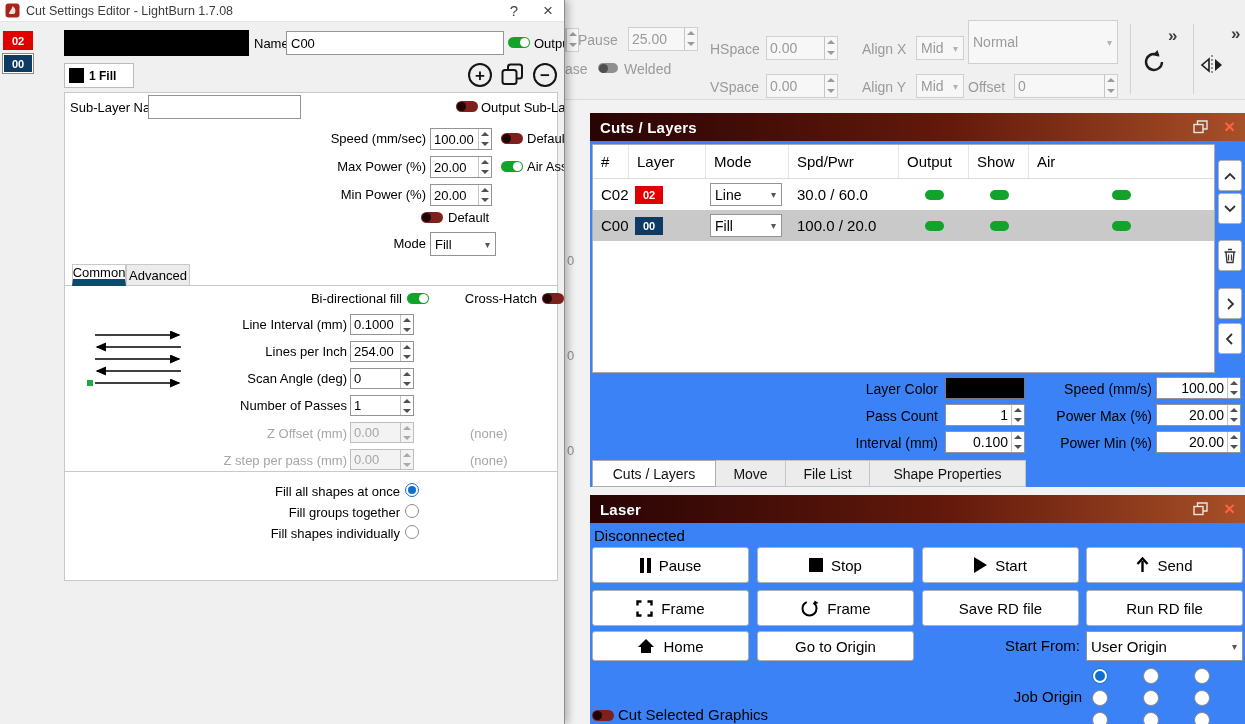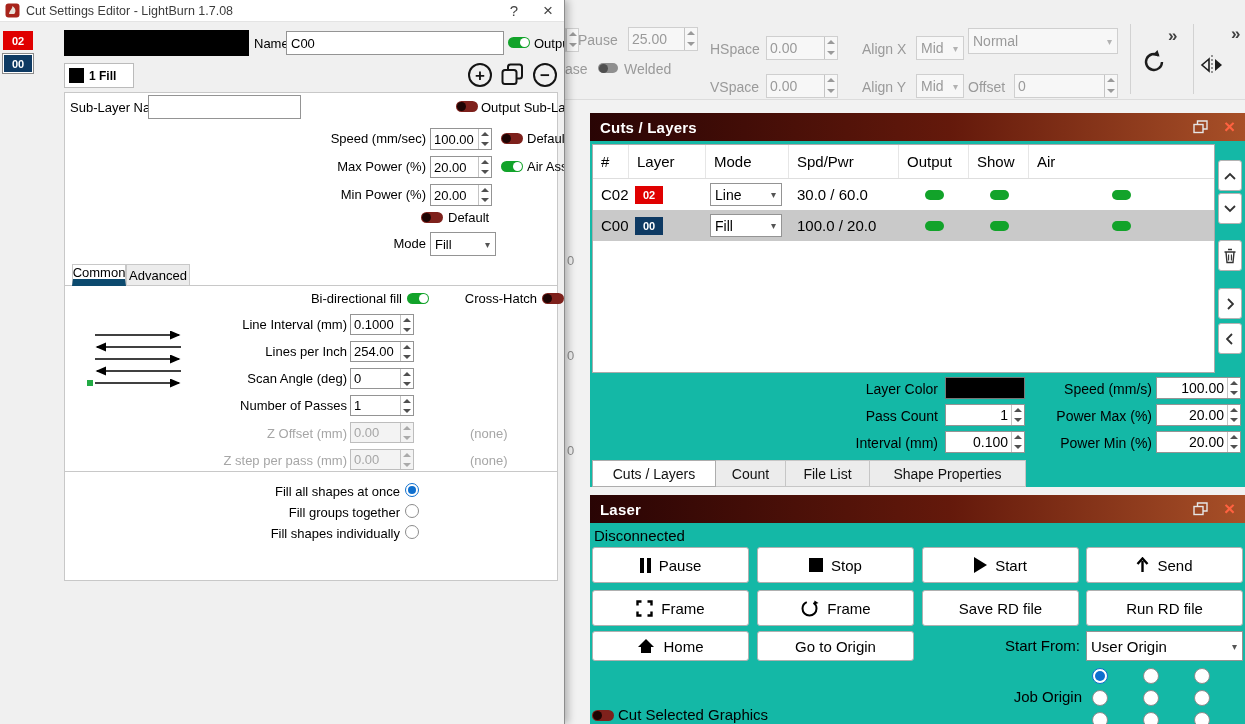--- a/index.html
+++ b/index.html
@@ -56,21 +56,21 @@
   .tbarbtn{width:34px;height:22px;display:flex;align-items:center;justify-content:center;font-size:15px;color:#444}
   .dlg-chip{position:absolute;width:30px;height:19px;color:#fff;font-weight:bold;font-size:11px;display:flex;align-items:center;justify-content:center}
   .dlg-chip.sel{border:1px solid #fff;box-shadow:0 0 0 1px #8a8a8a}
   .white-panel{position:absolute;background:#fff;border:1px solid #c8c8c8}
   .circbtn{position:absolute;width:24px;height:24px;border:2px solid #141414;border-radius:50%;background:#f0f0f0;display:flex;align-items:center;justify-content:center;font-size:17px;font-weight:bold;color:#141414;line-height:1}
   .dtab{position:absolute;height:22px;display:flex;align-items:center;justify-content:center;font-size:13px;border:1px solid #c8c8c8;background:#ececec}
   .dtab.sel{background:#fff;border-bottom:7px solid #0c4a6e;z-index:2}
   input.txt{position:absolute;border:1px solid #949494;background:#fff;font-family:"Liberation Sans",sans-serif;font-size:13px;padding:0 4px;outline:none}
 
   
-  .panel{position:absolute;background:#14b8a6;overflow:hidden}
+  .panel{position:absolute;background:#3b82f6;overflow:hidden}
   .panel-hdr{position:absolute;left:0;top:0;right:0;height:28px;background:linear-gradient(90deg,#290404 0%,#64190b 55%,#a85028 100%);display:flex;align-items:center;padding:0 10px;color:#fff}
   .panel-title{font-size:15px;font-weight:bold;flex:1;letter-spacing:.2px}
   .hdr-float{display:flex;align-items:center;margin-right:16px}
   .hdr-close{color:#ff6240;font-size:19px;font-weight:bold;line-height:26px}
 
   
   #cl-table{position:absolute;left:2px;top:31px;width:623px;height:229px;background:#fff;border:1px solid #ababab}
   .cl-grid{display:grid;grid-template-columns:36px 77px 83px 110px 70px 60px auto;align-items:center}
   .cl-hrow{height:34px;border-bottom:1px solid #dedede}
   .cl-hcell{display:flex;align-items:center;height:100%;padding-left:8px;font-size:15px;border-right:1px solid #e6e6e6}
@@ -131,21 +131,21 @@
       <span class="arr">
         <i class="up"></i>
         <i class="dn"></i>
       </span>
     </div>
   <span class="tb-lbl" style="left:862px;top:41px">Align X</span>
   <div class="combo tb" style="left:916px;top:36px;width:48px;height:24px">
       <span class="v">Mid</span>
       <span class="c">▾</span>
     </div>
-  <div class="combo tb" style="left:968px;top:28px;width:150px;height:26px">
+  <div class="combo tb" style="left:968px;top:20px;width:150px;height:44px">
       <span class="v">Normal</span>
       <span class="c">▾</span>
     </div>
 
   <span class="tb-lbl" style="left:565px;top:61px">ase</span>
   <span class="tgl dis" style="left:598px;top:63px;width:20px;height:10px">
       <i></i>
     </span>
   <span class="tb-lbl" style="left:624px;top:61px">Welded</span>
   <span class="tb-lbl" style="left:710px;top:79px">VSpace</span>
@@ -336,21 +336,21 @@
     <div class="spin rt" style="left:566px;top:318px;width:85px;height:22px;font-size:14px">
         <span class="v">20.00</span>
         <span class="arr">
           <i class="up"></i>
           <i class="dn"></i>
         </span>
       </div>
 
     <div id="cl-tabbar">
       <div class="btab sel" style="width:124px">Cuts / Layers</div>
-      <div class="btab" style="width:70px">Count</div>
+      <div class="btab" style="width:70px">Move</div>
       <div class="btab" style="width:84px">File List</div>
       <div class="btab" style="width:156px">Shape Properties</div>
     </div>
   </div>
 
   <div class="panel" style="left:590px;top:495px;width:655px;height:229px">
     <div class="panel-hdr">
       <span class="panel-title">Laser</span>
       <span class="hdr-float">
         <svg width="15" height="14" viewBox="0 0 15 14">

